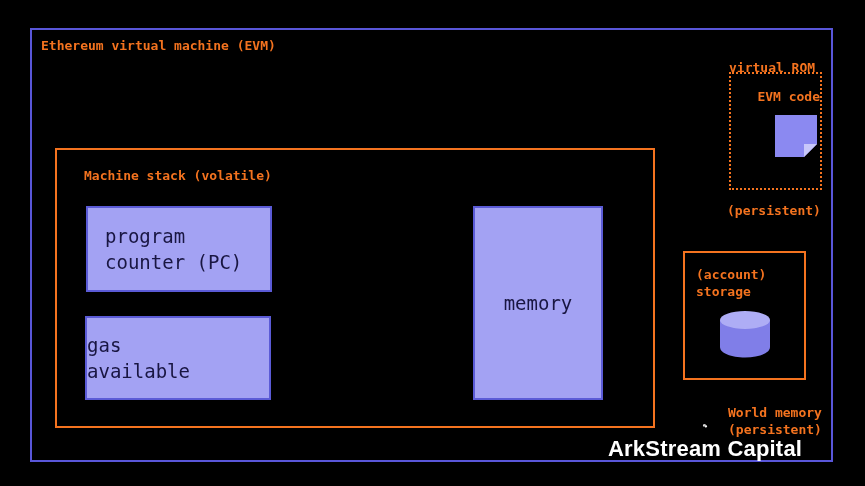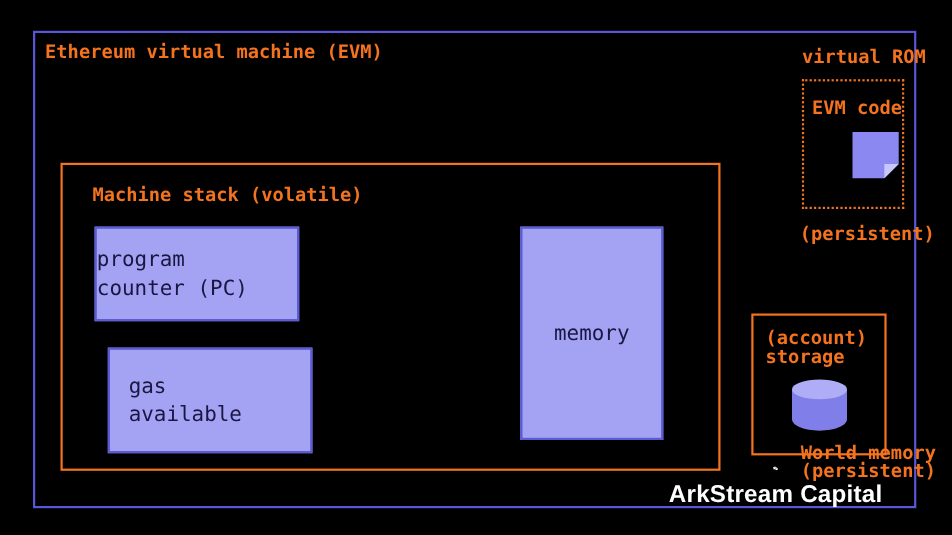--- a/index.html
+++ b/index.html
@@ -10,54 +10,53 @@
   }
   .canvas {
     position: relative; width: 865px; height: 486px; background: #000000;
   }
   
   .frame {
     position: absolute; left: 30px; top: 28px; width: 803px; height: 434px;
     border: 2px solid #5956d9;
   }
   .orange {
-    color: #f4731f; font-weight: bold; font-size: 17px;
+    color: #f4731f; font-weight: bold; font-size: 13px;
     font-family: "DejaVu Sans Mono", monospace;
   }
   .evm-title { position: absolute; left: 41px; top: 38px; }
   
   .machine-state {
     position: absolute; left: 55px; top: 148px; width: 600px; height: 280px;
     border: 2px solid #f4731f;
   }
   .ms-title { position: absolute; left: 27px; top: 18px; }
   .pbox {
     position: absolute; background: #a3a2f3; border: 2px solid #5b5bd6;
     color: #191642; font-size: 19px; line-height: 26px;
     display: flex; flex-direction: column; justify-content: center;
   }
   .pbox-label { white-space: pre-line; }
-  .pc  { left: 29px;  top: 56px;  width: 186px; height: 86px;  }
-  .gas { left: 41px;  top: 166px; width: 186px; height: 96px;  padding-left: 17px; }
+  .pc  { left: 29px;  top: 56px;  width: 186px; height: 86px;  padding-left: 17px; }
+  .gas { left: 28px;  top: 166px; width: 186px; height: 84px;  }
   .stk { left: 241px; top: 56px;  width: 161px; height: 194px; align-items: center; }
   .mem { left: 416px; top: 56px;  width: 130px; height: 194px; align-items: center; }
   
-  .rom-title { position: absolute; left: 729px; top: 42px; }
+  .rom-title { position: absolute; left: 729px; top: 60px; }
   .rom-box {
     position: absolute; left: 729px; top: 72px; width: 93px; height: 118px;
     border: 2px dotted #f4731f; text-align: right;
   }
   .rom-code { margin-top: 15px; }
   .note-icon { margin-top: 8px; }
   .immutable { position: absolute; left: 727px; top: 203px; }
   
   .storage-box {
     position: absolute; left: 683px; top: 251px; width: 123px; height: 129px;
     border: 2px solid #f4731f;
-    margin-top: 34px;
   }
   .storage-label {
     position: absolute; left: 11px; top: 13px;
     line-height: 17px; white-space: pre-line;
   }
   .cyl-icon { position: absolute; left: 50%; top: 56px; transform: translateX(-50%); }
   .world-state {
     position: absolute; left: 728px; top: 404px;
     line-height: 17px; white-space: pre-line;
   }

